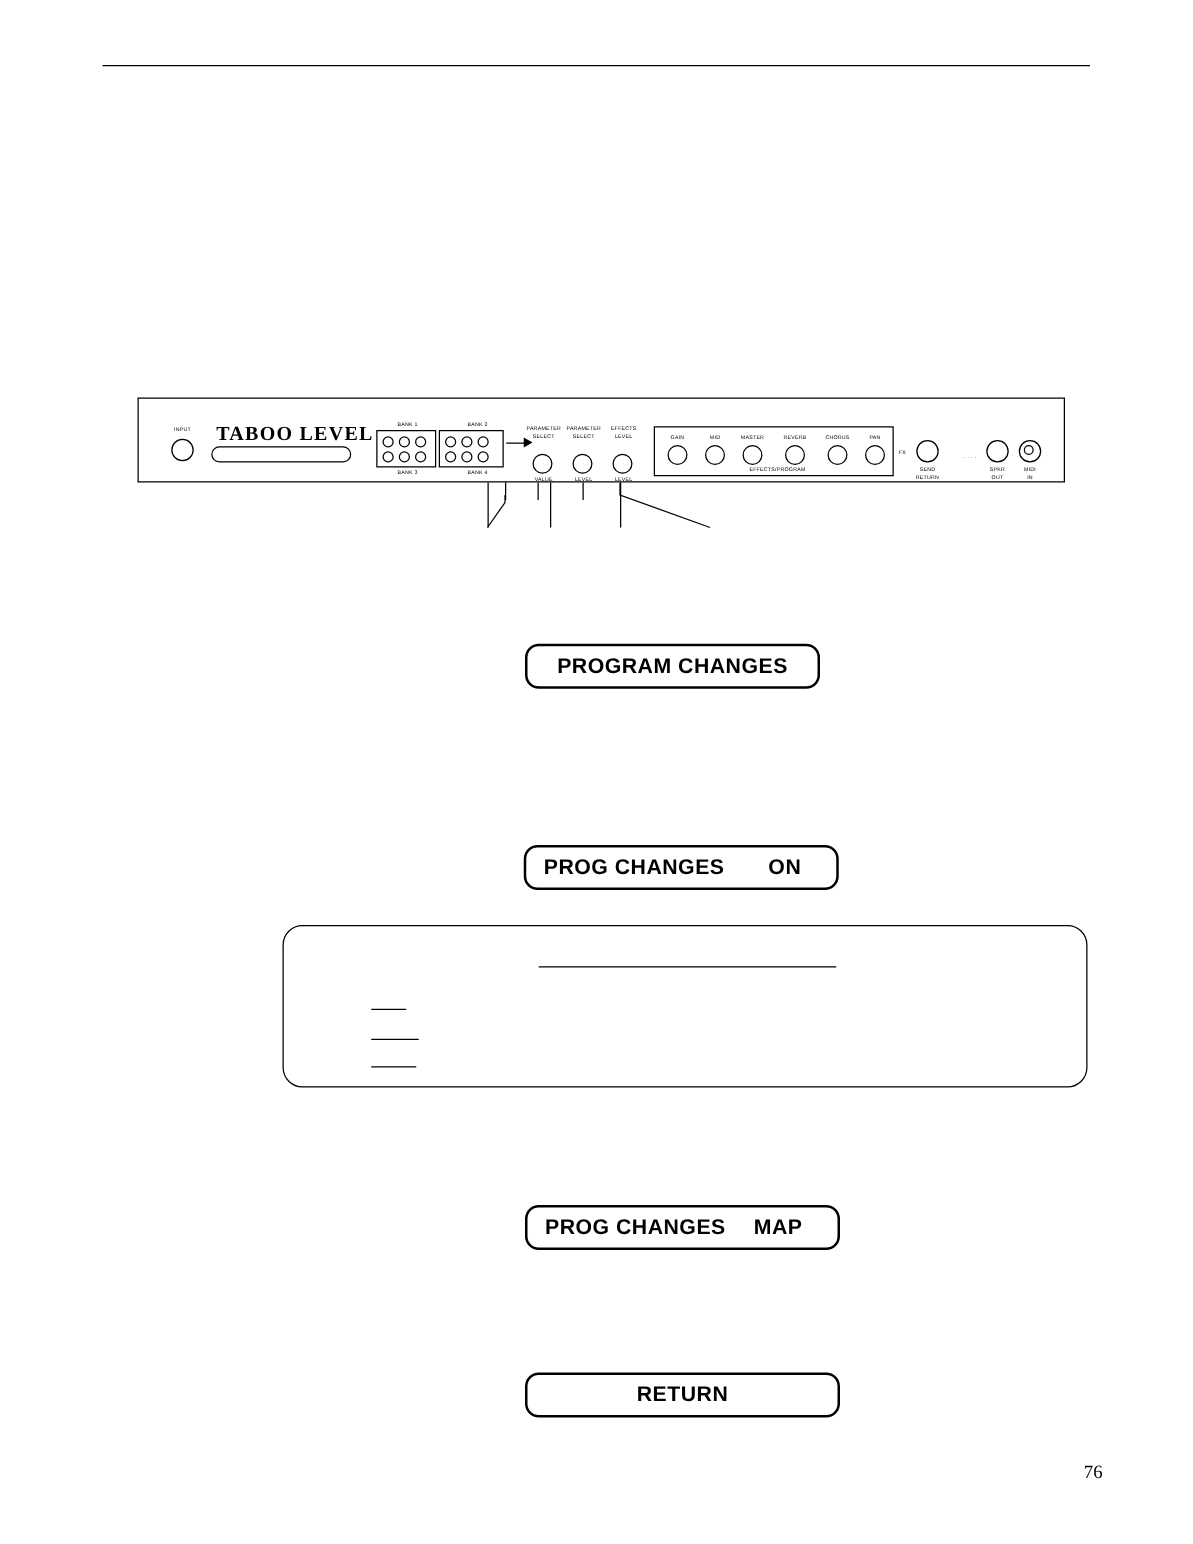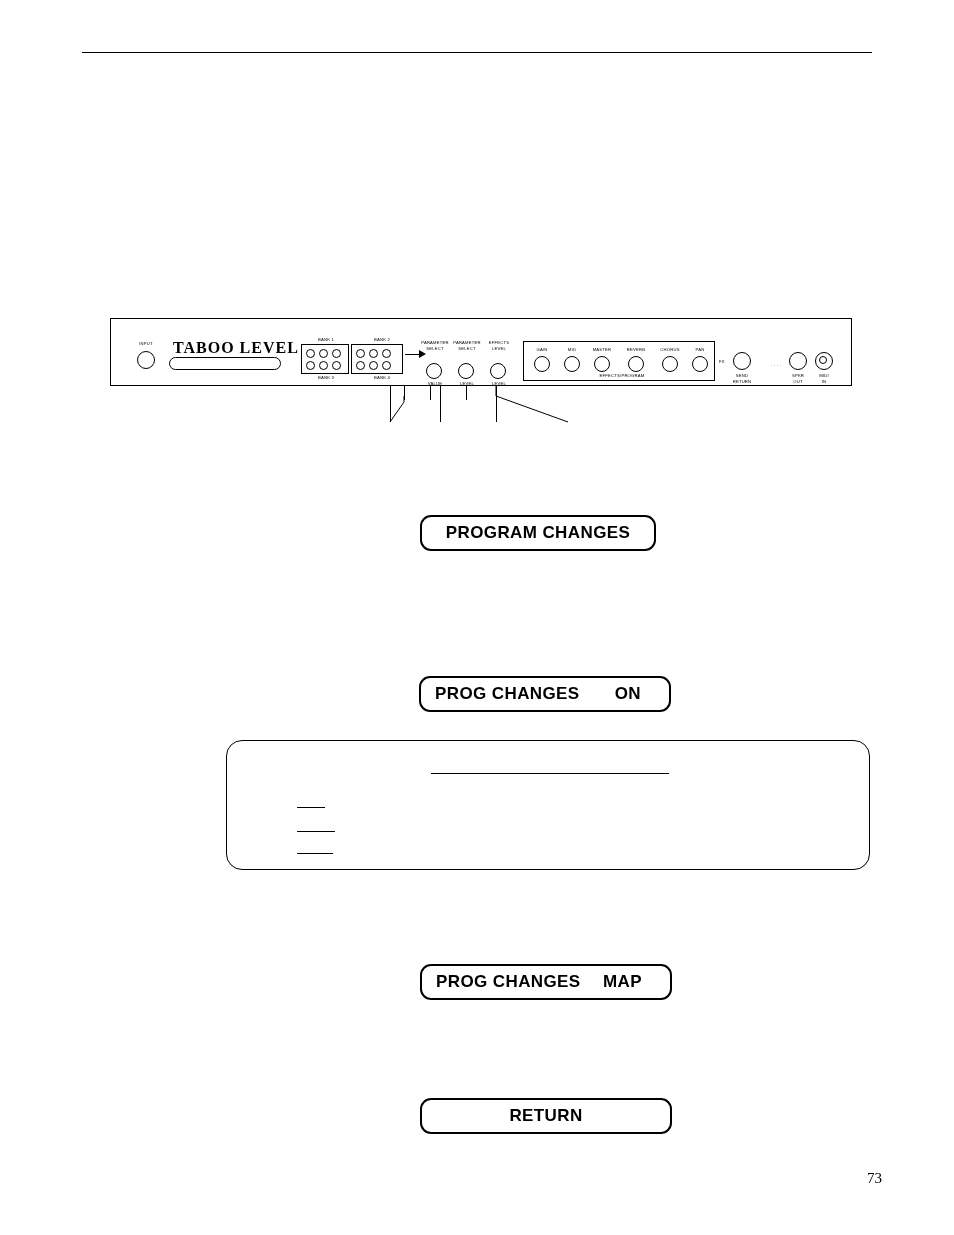--- a/index.html
+++ b/index.html
@@ -277,13 +277,13 @@
 
 <div class="lcd" style="left:420px; top:964px; width:252px; height:36px;">
   <span class="left-text">PROG CHANGES</span>
   <span class="right-text">MAP</span>
 </div>
 
 <div class="lcd centered" style="left:420px; top:1098px; width:252px; height:36px;">
   <span>RETURN</span>
 </div>
 
-<div class="page-number">73</div>
+<div class="page-number">76</div>
 
 </body></html>

